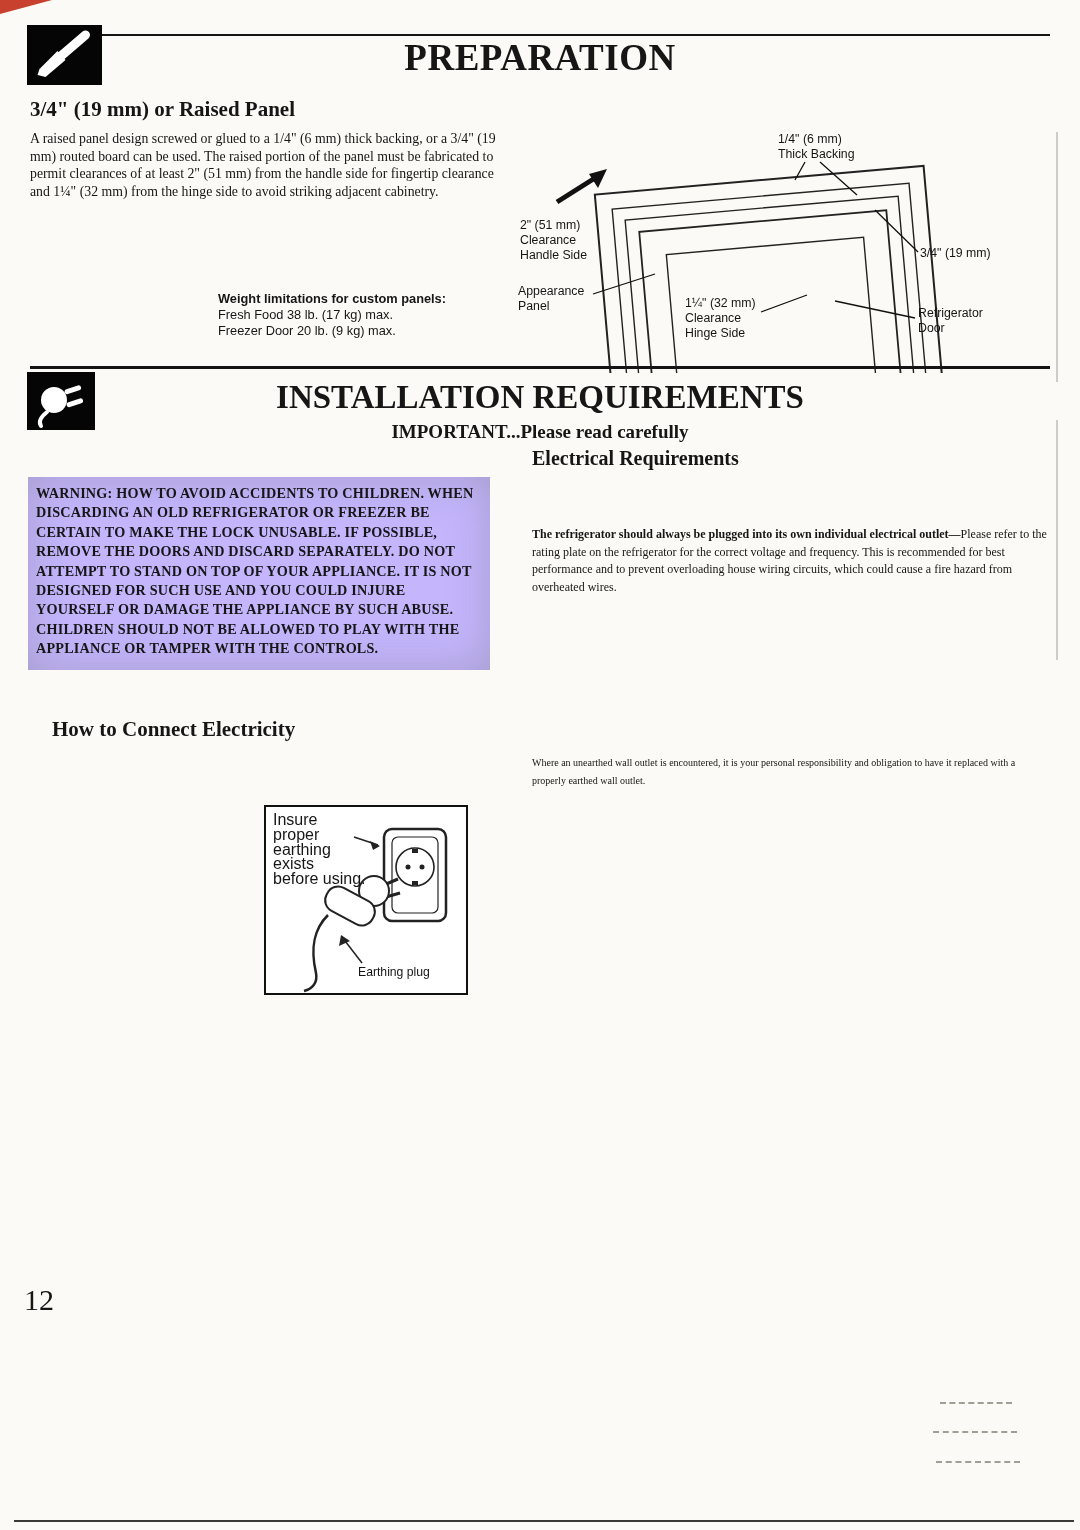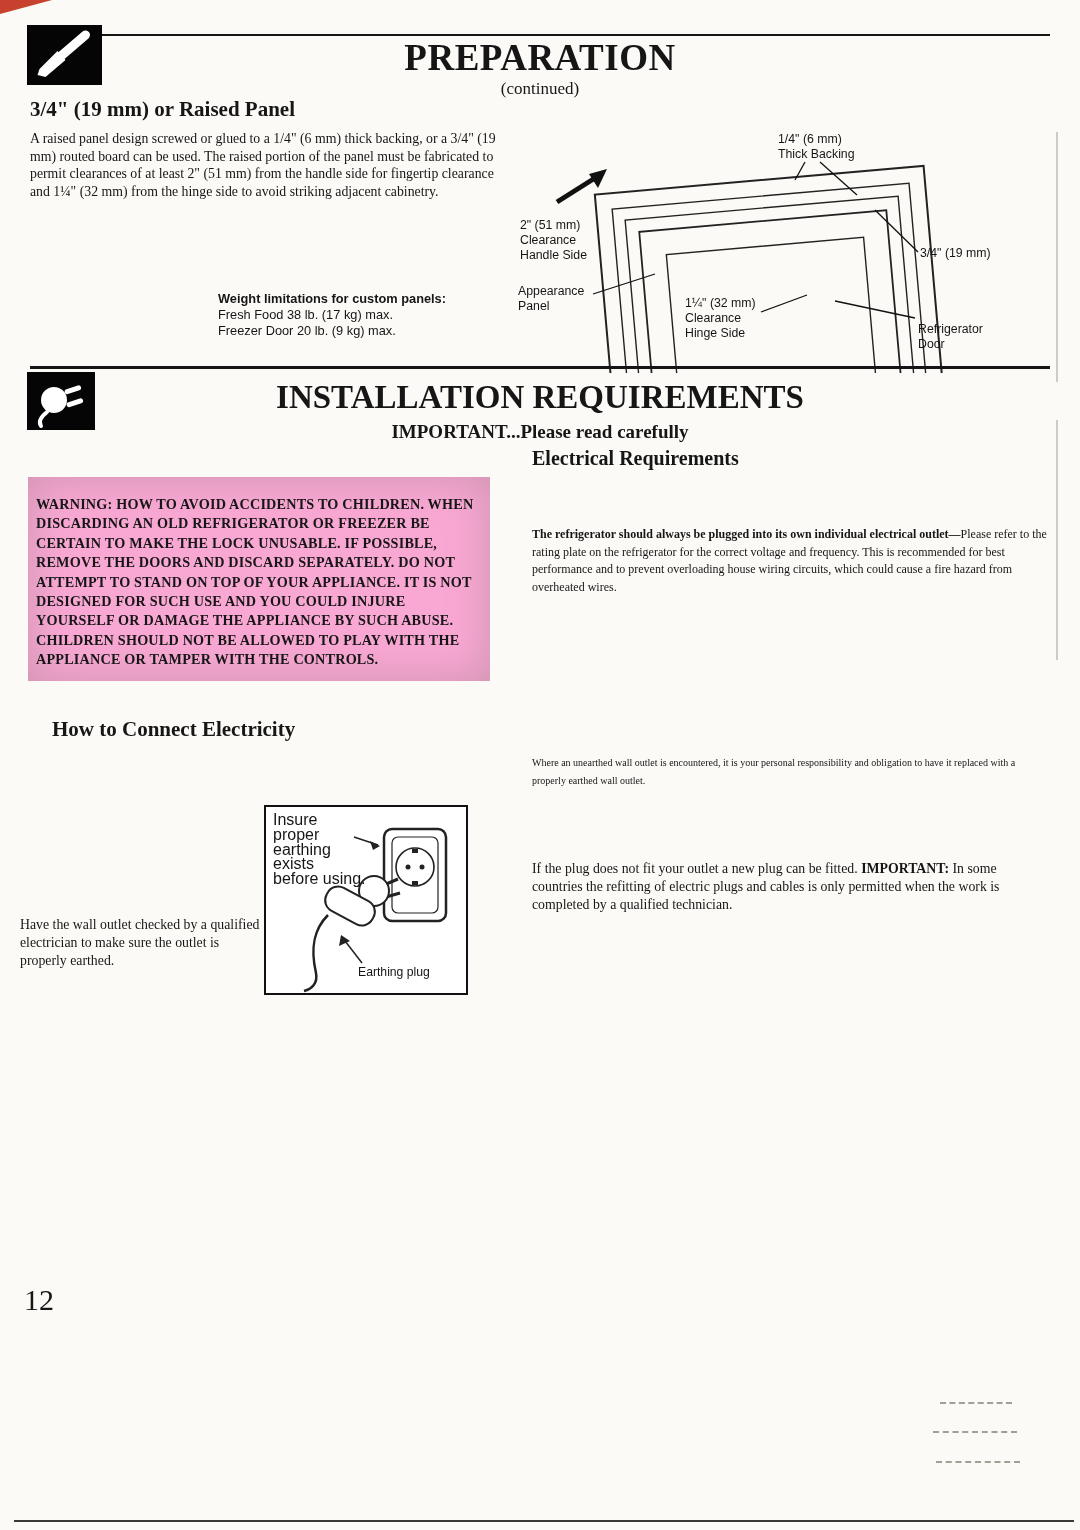--- a/index.html
+++ b/index.html
@@ -26,28 +26,28 @@
   .weight-h { font-weight:bold; }
   .diagram { position:absolute; left:505px; top:118px; width:555px; height:255px; }
   .diagram svg { position:absolute; left:0; top:0; }
   .dlabel { position:absolute; font-family:"Liberation Sans", sans-serif;
             font-size:12.3px; line-height:14.8px; white-space:pre-line; }
   .dl-backing     { left:273px; top:14px; }
   .dl-handle      { left:15px;  top:100px; }
   .dl-thickness   { left:415px; top:128px; }
   .dl-appearance  { left:13px;  top:166px; }
   .dl-hinge       { left:180px; top:178px; }
-  .dl-door        { left:413px; top:204px; }
+  .dl-door        { left:413px; top:188px; }
   .title2 { position:absolute; left:0; right:0; top:379px; text-align:center;
             font-weight:bold; font-size:33px; }
   .subtitle2 { position:absolute; left:0; right:0; top:421px; text-align:center;
                font-weight:bold; font-size:19px; }
   .elec-heading { position:absolute; left:532px; top:447px; font-size:20px; font-weight:bold; }
   .warning-box { position:absolute; left:28px; top:477px; width:446px;
-                 padding:18px 8px 11px; background:#f9a8d4;
+                 padding:7px 8px 11px; background:#c4b5fd;
                  box-shadow: inset 0 0 45px rgba(95,92,80,.28);
                  font-weight:bold; font-size:14.2px; line-height:19.4px; letter-spacing:0.2px; }
   .elec-body { position:absolute; left:532px; top:478px; width:516px;
                font-size:12px; line-height:17.6px;margin-top:48px; }
   .b { font-weight:bold; }
   .connect-heading { position:absolute; left:20px; top:717px; font-size:21px; font-weight:bold;margin-left:32px; }
   .connect-sub { position:absolute; left:20px; top:752px; width:440px;
                  font-size:18.5px; line-height:23.5px; font-weight:bold; }
   .lp1 { position:absolute; left:20px; top:804px; width:243px; font-size:13.8px; line-height:17.8px; }
   .lp2 { position:absolute; left:20px; top:916px; width:243px; font-size:13.8px; line-height:17.8px; }
@@ -83,21 +83,20 @@
 
   <div class="icon-block icon1">
     <svg viewBox="0 0 74 60" width="75" height="60">
       <rect width="74" height="60" fill="#050505"></rect>
       <line x1="58" y1="10" x2="30" y2="34" stroke="#fff" stroke-width="9" stroke-linecap="round"></line>
       <polygon points="30,26 38,35 18,52 10,50 12,44" fill="#fff"></polygon>
     </svg>
   </div>
 
   <h1 class="title1">PREPARATION</h1>
-  <div class="continued">(continued)</div>
 
   <h2 class="rp-heading">3/4" (19 mm) or Raised Panel</h2>
   <p class="rp-body">A raised panel design screwed or glued to a 1/4" (6 mm) thick backing, or a 3/4" (19 mm) routed board can be used. The raised portion of the panel must be fabricated to permit clearances of at least 2" (51 mm) from the handle side for fingertip clearance and 1¼" (32 mm) from the hinge side to avoid striking adjacent cabinetry.</p>
 
   <div class="weight">
     <div class="weight-h">Weight limitations for custom panels:</div>
     <div>Fresh Food 38 lb. (17 kg) max.</div>
     <div>Freezer Door 20 lb. (9 kg) max.</div>
   </div>
 
@@ -152,21 +151,20 @@
   <h3 class="elec-heading">Electrical Requirements</h3>
 
   <div class="warning-box">
     <span>WARNING: HOW TO AVOID ACCIDENTS TO CHILDREN. WHEN DISCARDING AN OLD REFRIGERATOR OR FREEZER BE CERTAIN TO MAKE THE LOCK UNUSABLE. IF POSSIBLE, REMOVE THE DOORS AND DISCARD SEPARATELY. DO NOT ATTEMPT TO STAND ON TOP OF YOUR APPLIANCE. IT IS NOT DESIGNED FOR SUCH USE AND YOU COULD INJURE YOURSELF OR DAMAGE THE APPLIANCE BY SUCH ABUSE. CHILDREN SHOULD NOT BE ALLOWED TO PLAY WITH THE APPLIANCE OR TAMPER WITH THE CONTROLS.</span>
   </div>
 
   <p class="elec-body"><span class="b">The refrigerator should always be plugged into its own individual electrical outlet—</span><span>Please refer to the rating plate on the refrigerator for the correct voltage and frequency. This is recommended for best performance and to prevent overloading house wiring circuits, which could cause a fire hazard from overheated wires.</span></p>
 
   <h3 class="connect-heading">How to Connect Electricity</h3>
 
-  <p class="lp2">Have the wall outlet checked by a qualified electrician to make sure the outlet is properly earthed.</p>
 
   <div class="plug-box">
     <svg viewBox="0 0 200 186" width="200" height="186">
       <rect x="118" y="22" width="62" height="92" rx="8" stroke="#222" stroke-width="2.5" fill="#fff"></rect>
       <rect x="126" y="30" width="46" height="76" rx="6" stroke="#222" stroke-width="1.2" fill="#fff"></rect>
       <circle cx="149" cy="60" r="19" stroke="#222" stroke-width="1.6" fill="#fff"></circle>
       <circle cx="142" cy="60" r="2.5" fill="#222"></circle>
       <circle cx="156" cy="60" r="2.5" fill="#222"></circle>
       <rect x="146" y="42" width="6" height="4" fill="#222"></rect>
       <rect x="146" y="74" width="6" height="4" fill="#222"></rect>
@@ -180,21 +178,20 @@
       <line x1="96" y1="156" x2="76" y2="130" stroke="#222" stroke-width="1.5"></line>
       <polygon points="75,128 73,139 84,134" fill="#222"></polygon>
     </svg>
     <div class="plug-note">Insure proper
 earthing exists
 before using.</div>
     <div class="plug-label">Earthing plug</div>
   </div>
 
   <p class="rp1">Where an unearthed wall outlet is encountered, it is your personal responsibility and obligation to have it replaced with a properly earthed wall outlet.</p>
-  <p class="rp3"><span>If the plug does not fit your outlet a new plug can be fitted. </span><span class="b">IMPORTANT:</span><span> In some countries the refitting of electric plugs and cables is only permitted when the work is completed by a qualified technician.</span></p>
 
   <div class="page-number">12</div>
 
   <div class="artifact-v av1"></div>
   <div class="artifact-v av2"></div>
   <div class="artifact-dash ad1"></div>
   <div class="artifact-dash ad2"></div>
   <div class="artifact-dash ad3"></div>
   <div class="bottom-line"></div>
 

